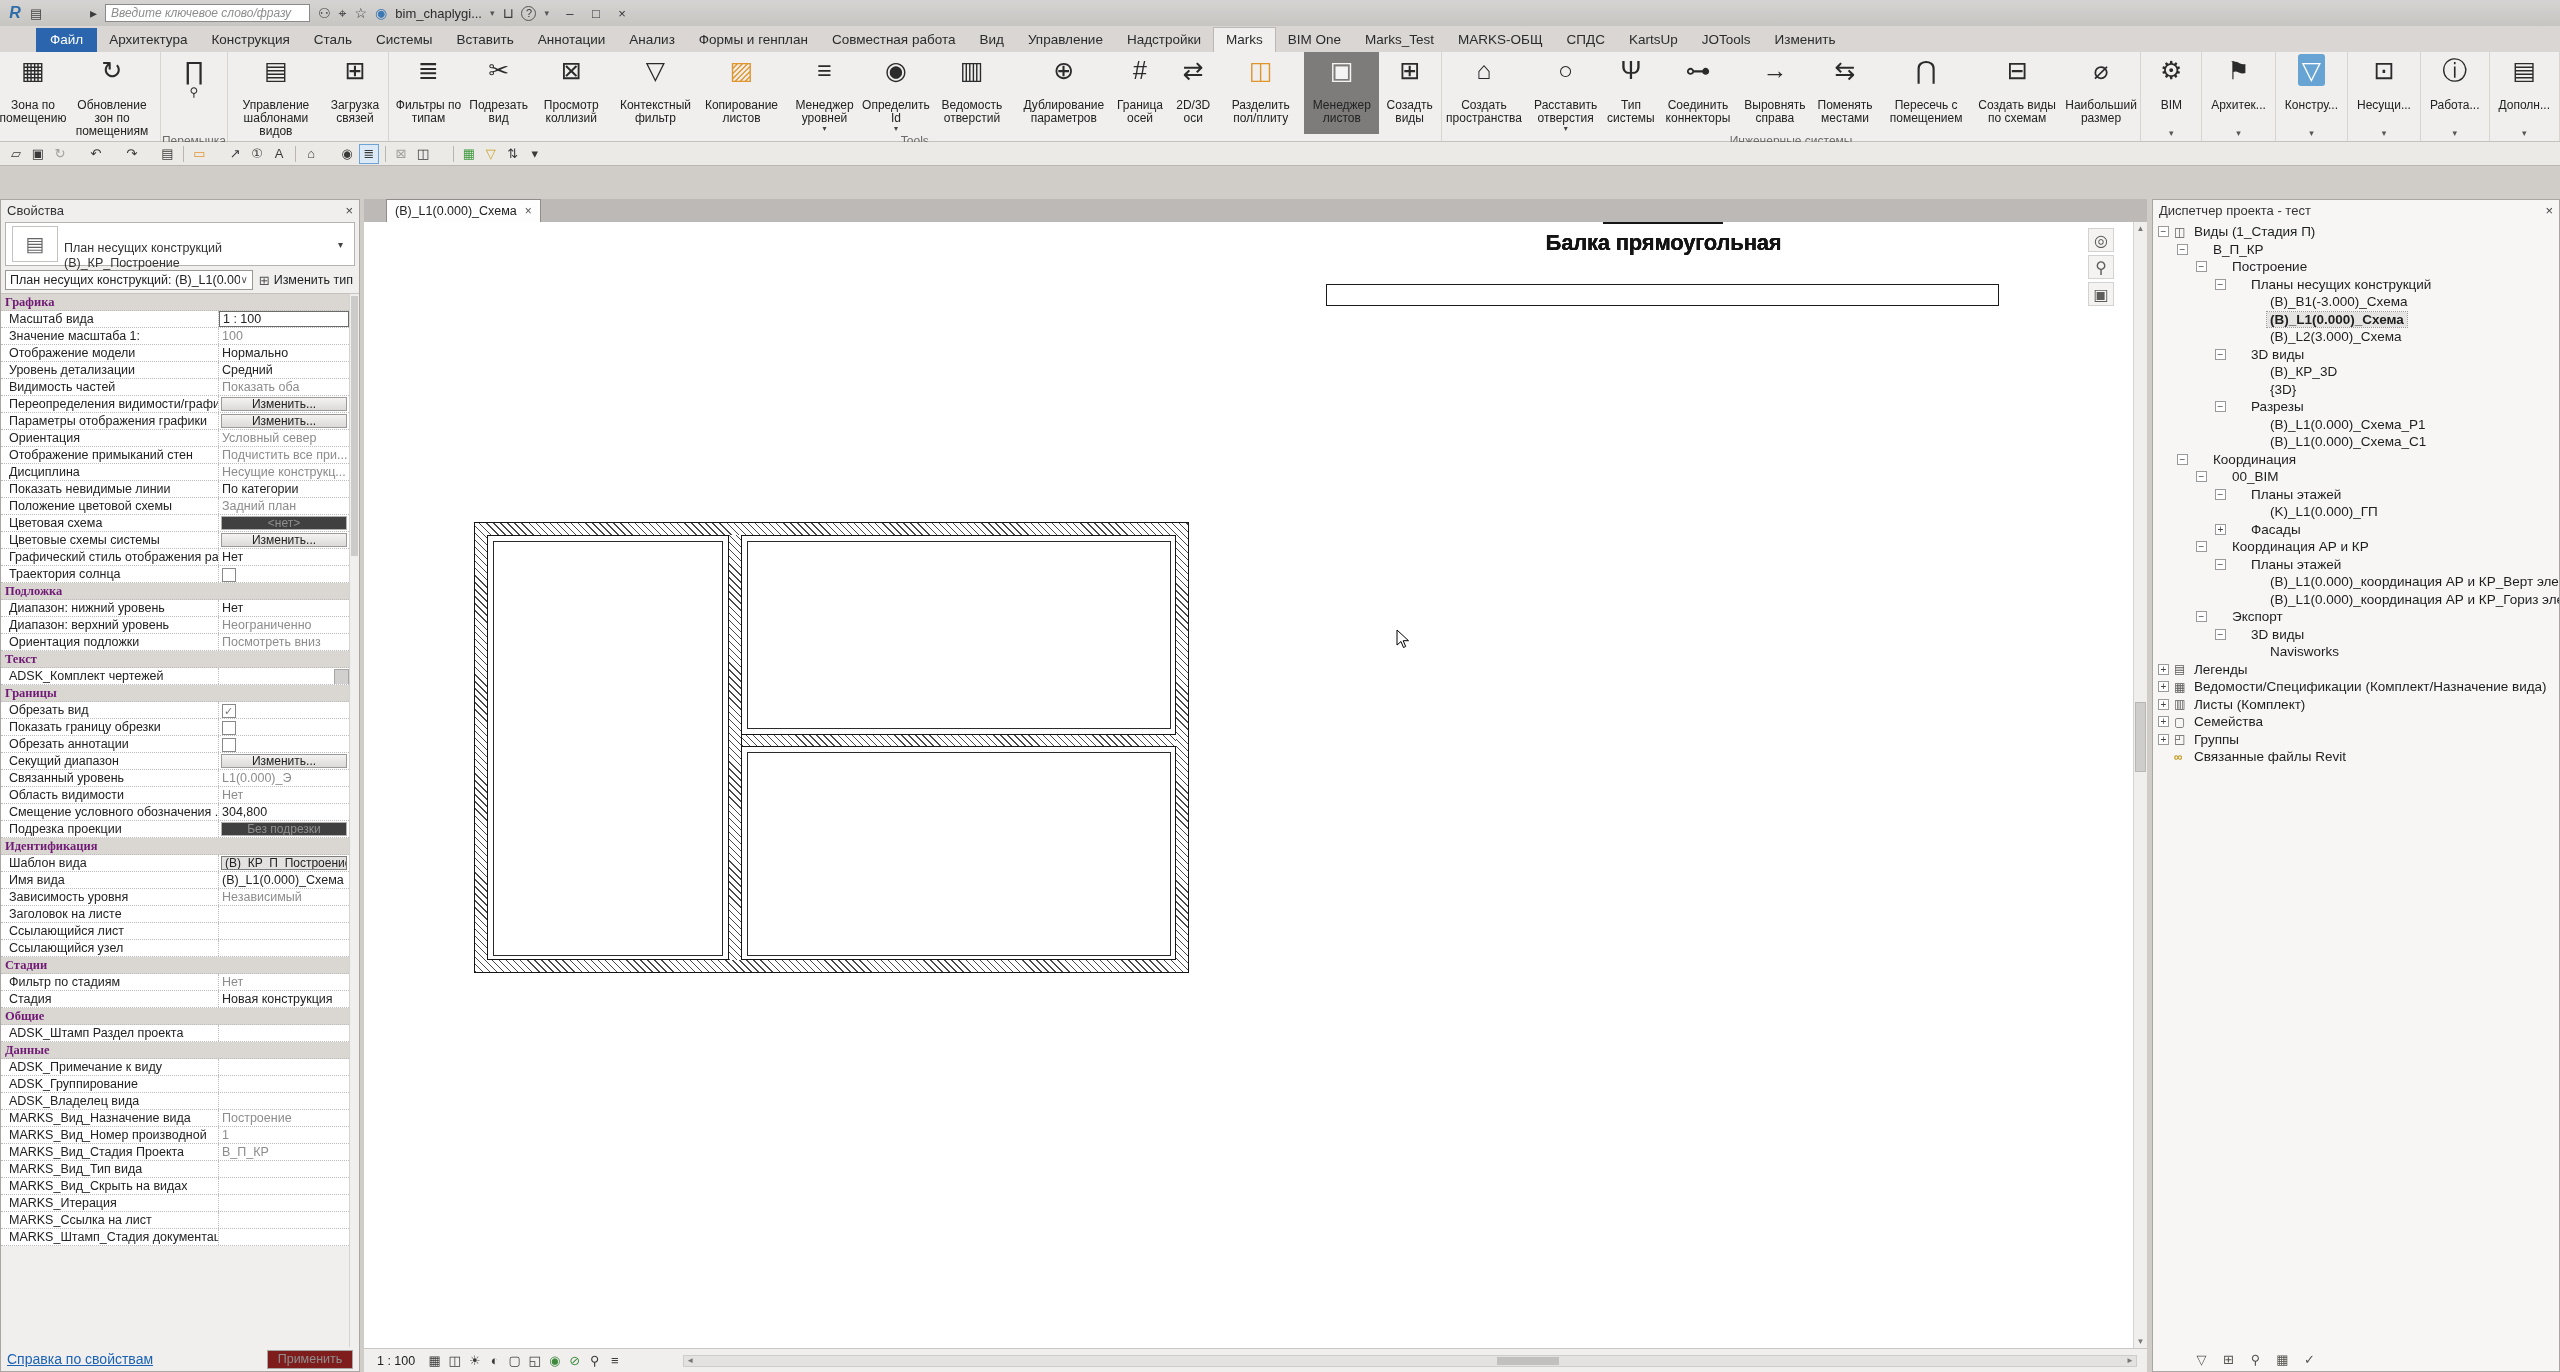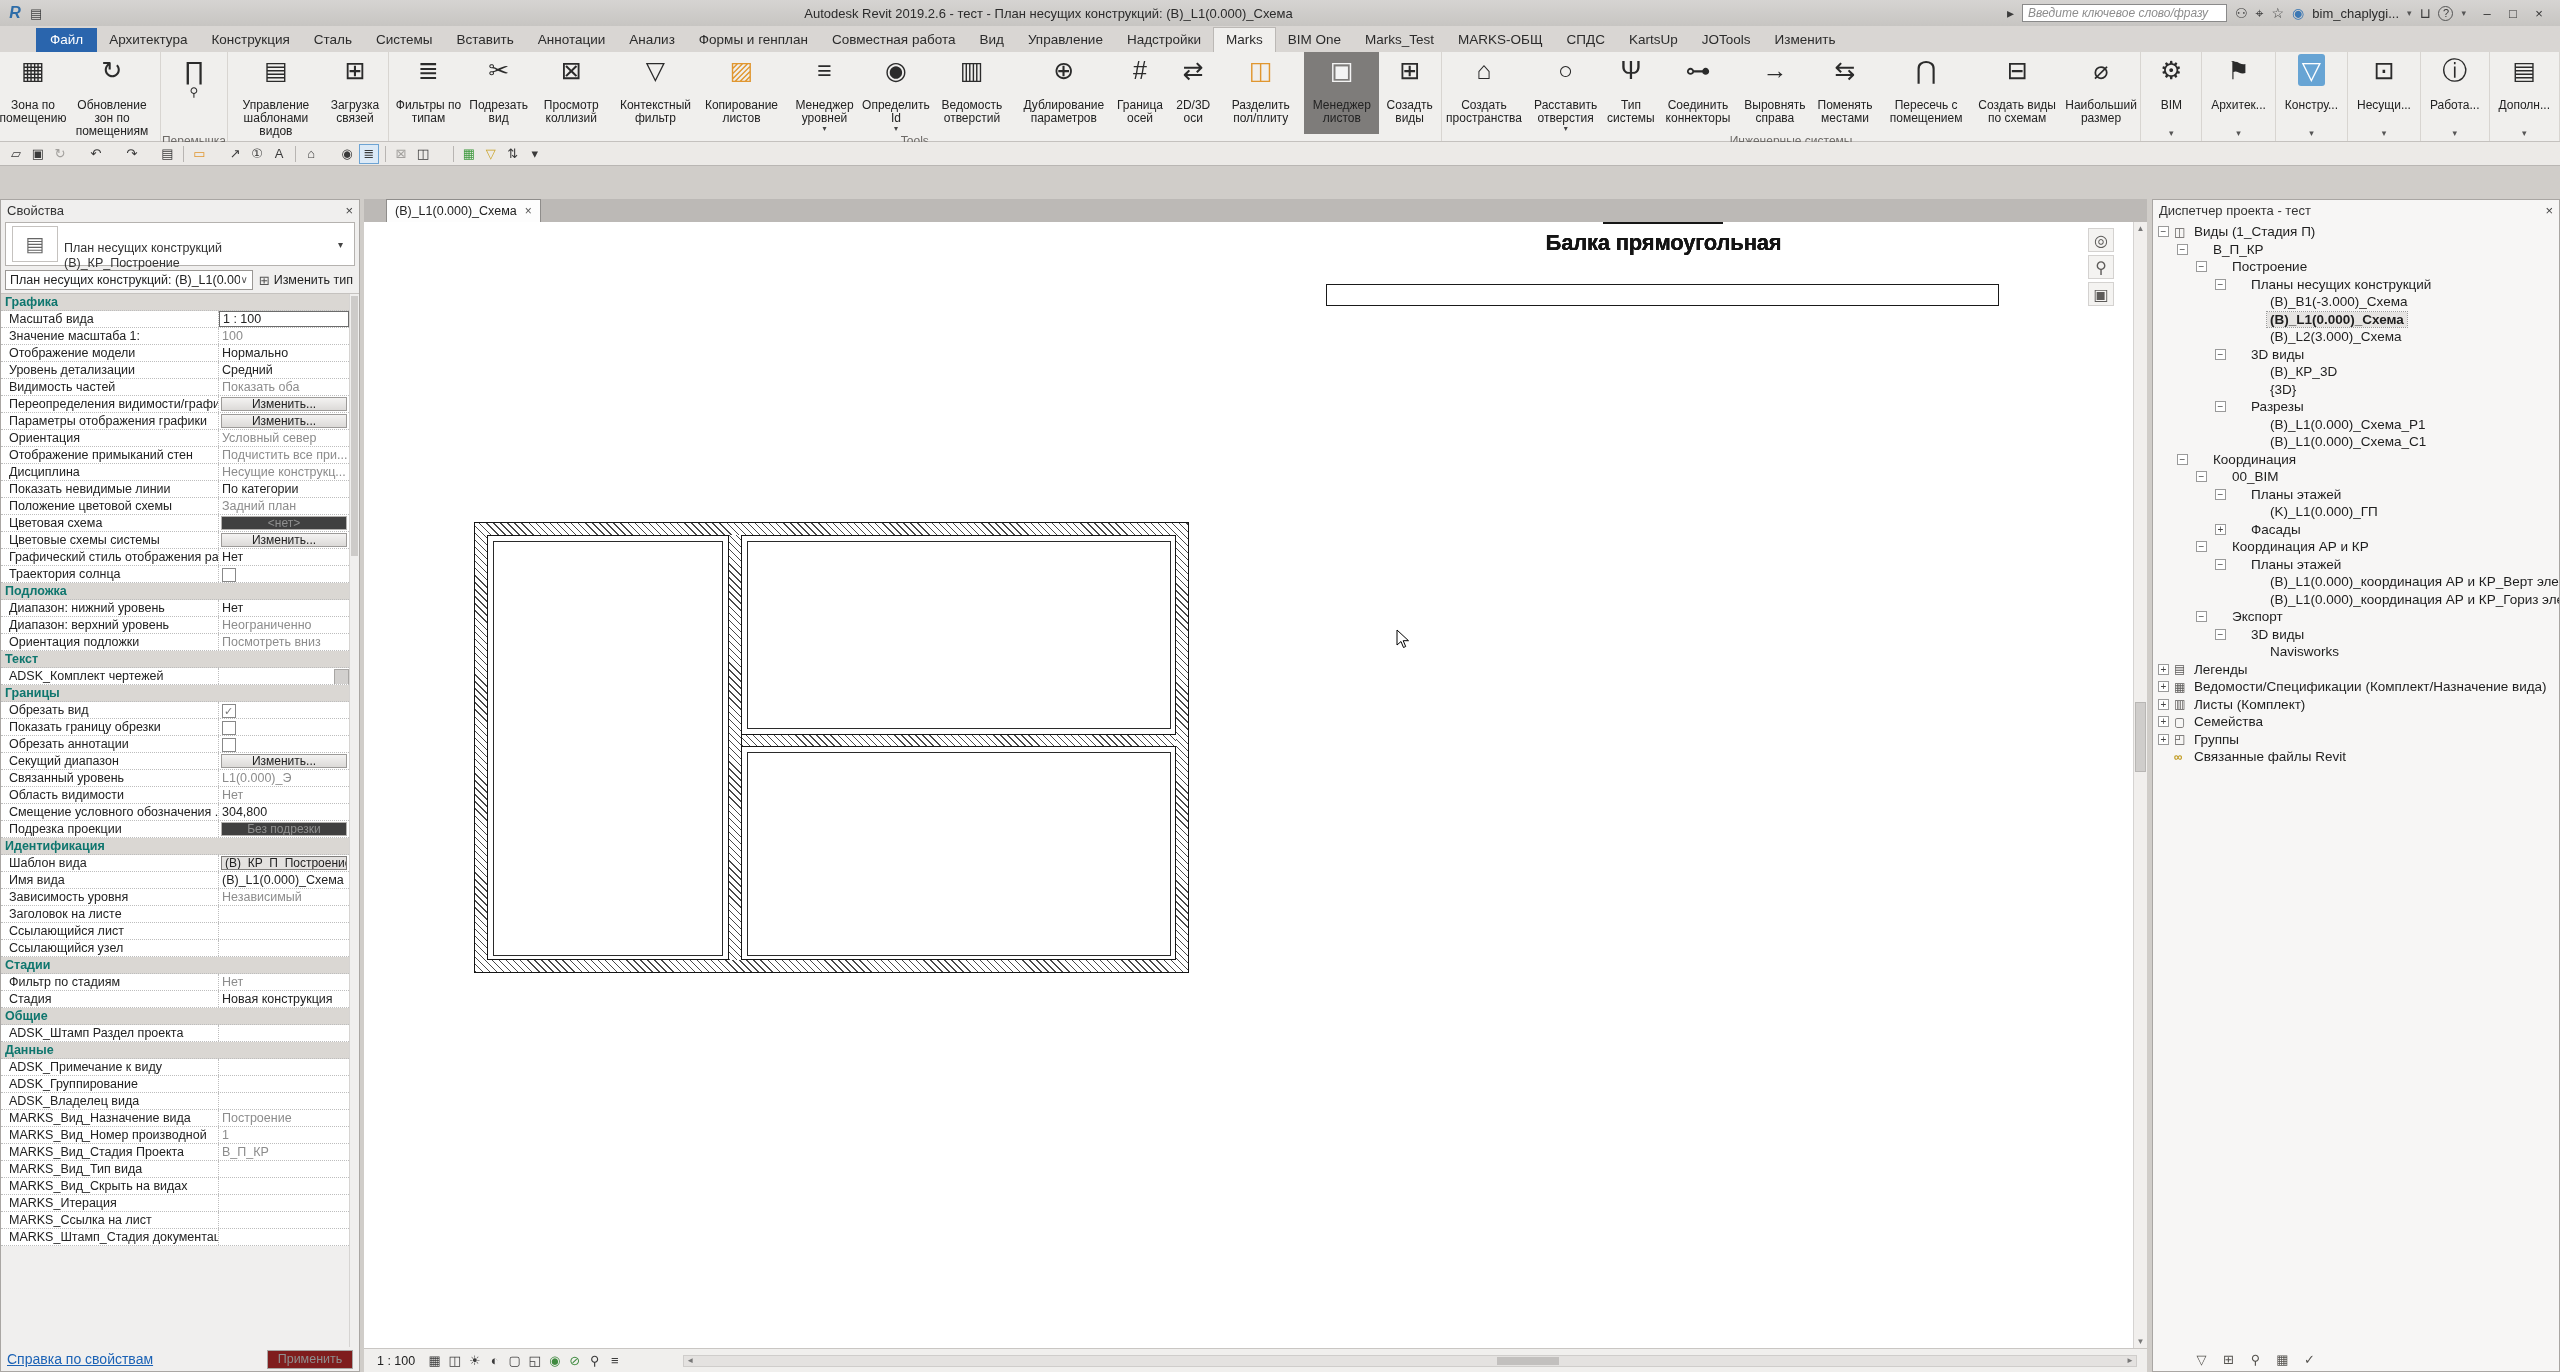--- a/index.html
+++ b/index.html
@@ -74,21 +74,21 @@
   .pselect .grow { flex:1; overflow:hidden; }
   .psel-dd { font-size:10px; color:#555; }
   .edittype { display:flex; align-items:center; gap:4px; font-size:12.5px; color:#222; padding:0 2px; }
   .et-icon { font-size:13px; color:#555; }
   .pgrid { position:relative; flex:1; overflow:hidden; background:#f0efee; border-top:1px solid #c5c2bf; }
   .pgrid-in { position:absolute; left:0; top:0; right:10px; }
   .prow { display:flex; height:17px; background:#fff; border-bottom:1px dotted #bdbdbd; font-size:12.5px; align-items:center; }
   .plbl { flex:0 0 218px; padding-left:8px; white-space:nowrap; overflow:hidden; color:#222; border-right:1px dotted #bdbdbd; height:100%; line-height:16px; }
   .pval { flex:1; padding:0 3px; white-space:nowrap; overflow:hidden; color:#222; position:relative; height:100%; line-height:16px; }
   .prow[data-kind="sec"] { background:#dad7d3; }
-  .prow[data-kind="sec"] .plbl { border-right:none; flex:1; color:#0f766e; font-weight:600; padding-left:4px; }
+  .prow[data-kind="sec"] .plbl { border-right:none; flex:1; color:#701a75; font-weight:600; padding-left:4px;font-family:Liberation Serif, serif; }
   .prow[data-kind="sec"] .pval { flex:0 0 18px; color:#555; font-size:10px; }
   .prow[data-kind="ro"] .pval, .prow[data-kind="robox"] .pval { color:#8c8c8c; }
   .prow[data-kind="edit-sel"] .pval { border:1px solid #6b6b6b; line-height:14px; }
   .prow[data-kind="btn"] .pval, .prow[data-kind="btn-dis"] .pval, .prow[data-kind="btn-sel"] .pval {
     margin:1px 2px; height:14px; line-height:13px; text-align:center; background:linear-gradient(#f4f3f2,#dcdad8); border:1px solid #9c9a98; font-size:12px; flex:1; }
   .prow[data-kind="btn-dis"] .pval { background:#404040; color:#8f8f8f; border-color:#b3b1af; }
   .prow[data-kind="btn-sel"] .pval { background:#e4e2e0; border-color:#7f7d7b; }
   .prow[data-kind="chk1"] .pval::before, .prow[data-kind="chk0"] .pval::before {
     content:""; display:inline-block; width:12px; height:12px; border:1px solid #888; background:#fff; margin-top:2px; }
   .prow[data-kind="chk1"] .pval::after { content:"✓"; position:absolute; left:5px; top:1px; color:#777; font-size:11px; }
@@ -172,21 +172,20 @@
 </head>
 <body>
 
 <div id="app">
 
   <div class="titlebar">
     <div class="tb-left">
       <span class="revit-logo">R</span>
       <span class="tb-mini">▤</span>
     </div>
-    <div class="tb-title">Autodesk Revit 2019.2.6 - тест - План несущих конструкций: (B)_L1(0.000)_Схема</div>
     <div class="tb-right">
       <span class="tb-ic">▸</span>
       <span class="tb-search">Введите ключевое слово/фразу</span>
       <span style="display:flex;gap:8px;">
 
       <span class="tb-ic">⚇</span>
           <span class="tb-ic">⌖</span>
           <span class="tb-ic">☆</span>
         </span>
       <span class="tb-ic" style="color:#3c78b4;">◉</span>

